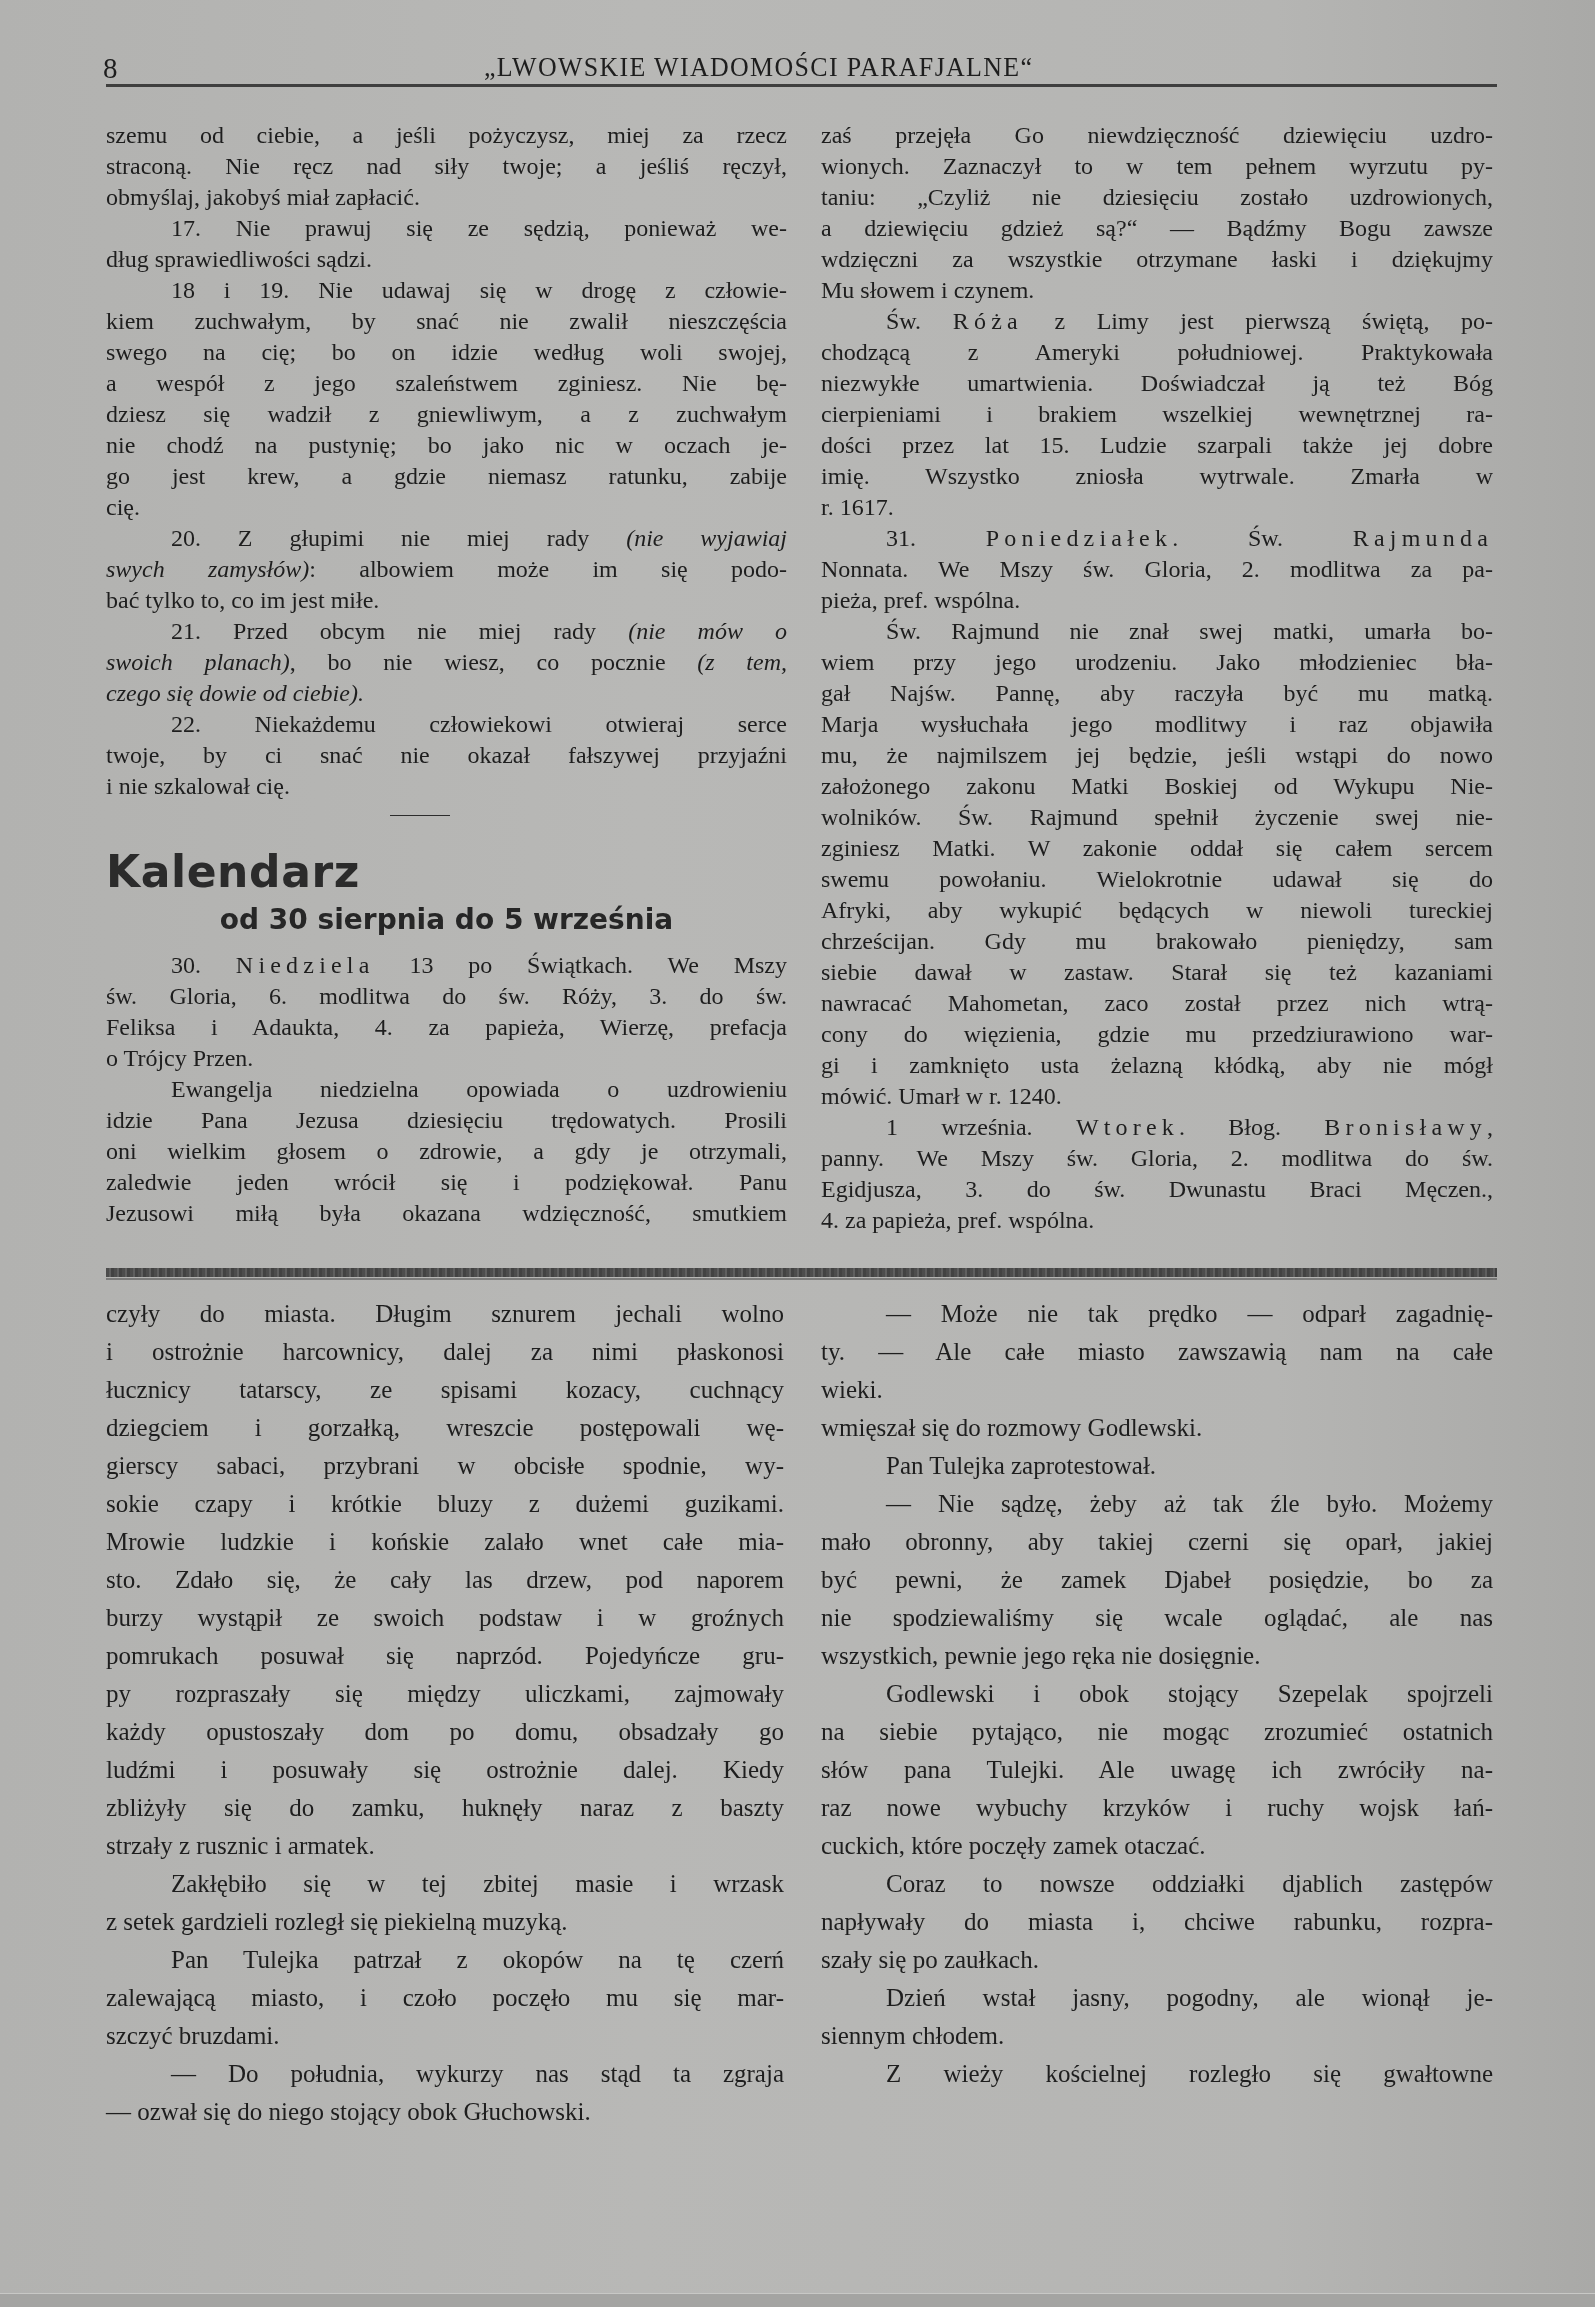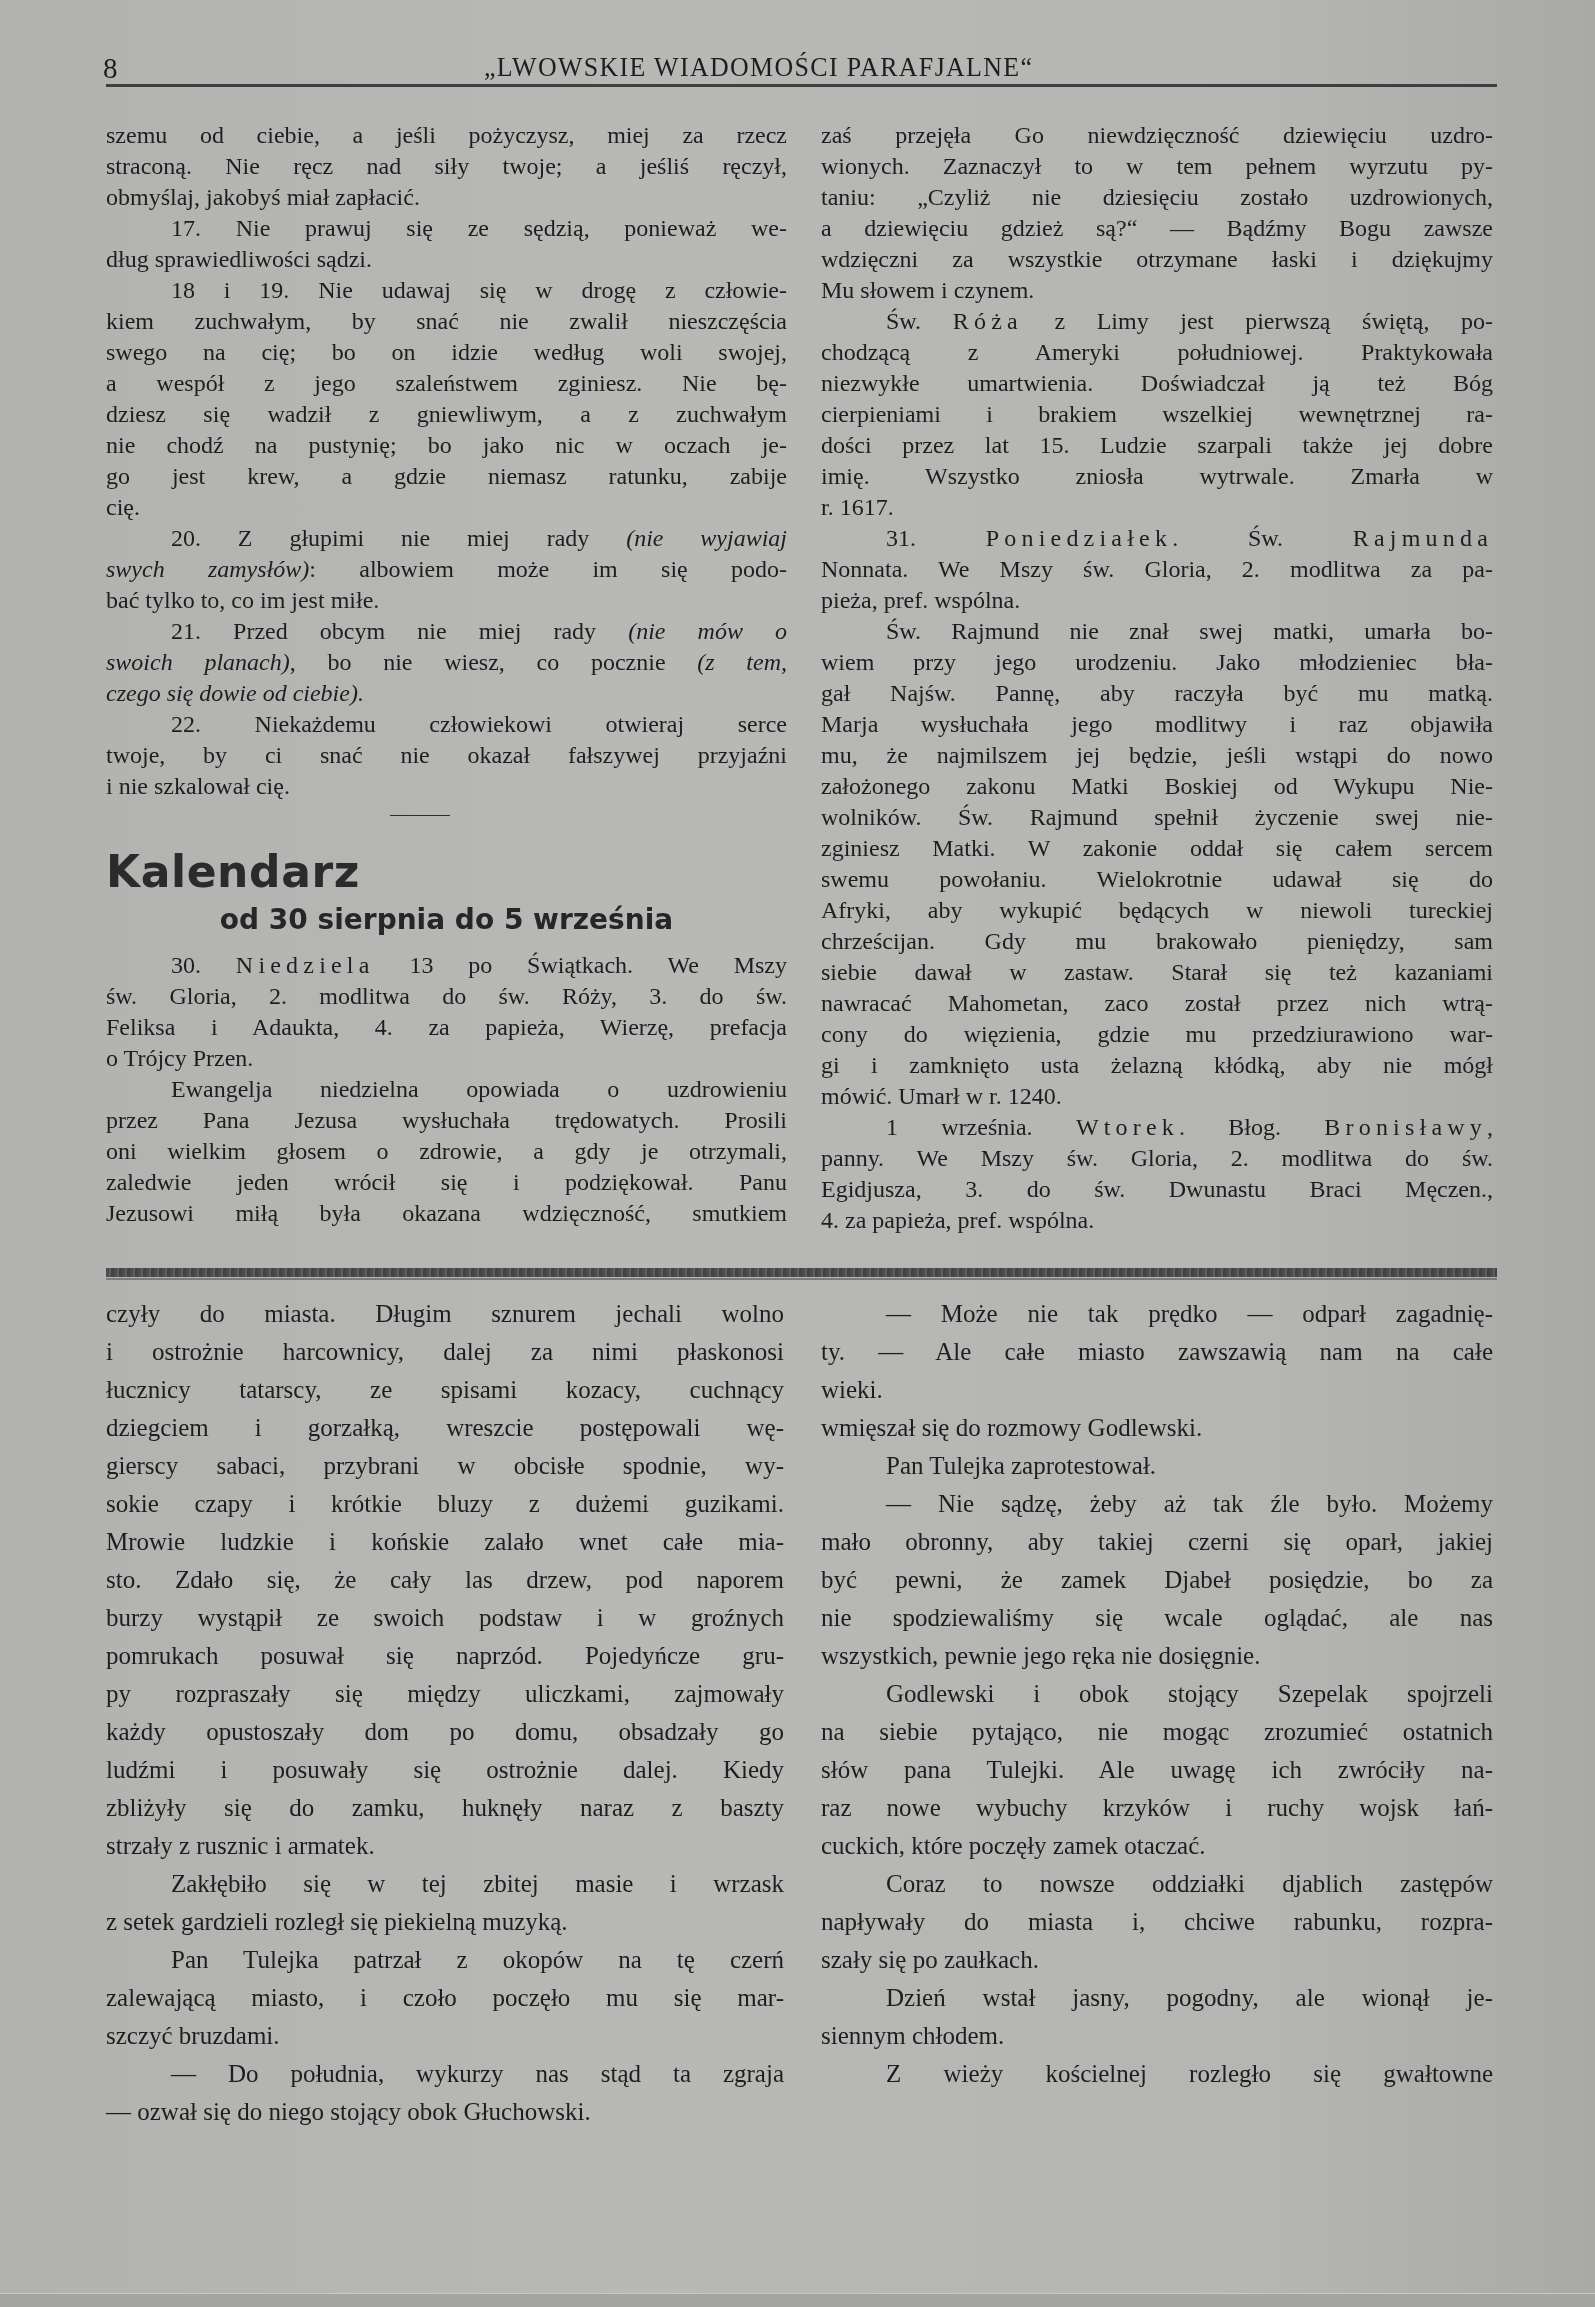--- a/index.html
+++ b/index.html
@@ -123,27 +123,27 @@
       <span class="line last">i nie szkalował cię.</span>
     </div>
 
     <span class="short-rule"></span>
 
     <span class="section-title">Kalendarz</span>
     <span class="section-subtitle">od 30 sierpnia do 5 września</span>
 
     <div>
       <span class="line" style="padding-left:65px"><span>30. </span><span class="sp">Niedziela</span><span> 13 po Świątkach. We Mszy</span></span>
-      <span class="line">św. Gloria, 2. modlitwa do św. Róży, 3. do św.</span>
+      <span class="line">św. Gloria, 6. modlitwa do św. Róży, 3. do św.</span>
       <span class="line">Feliksa i Adaukta, 4. za papieża, Wierzę, prefacja</span>
       <span class="line last">o Trójcy Przen.</span>
     </div>
     <div>
       <span class="line" style="padding-left:65px">Ewangelja niedzielna opowiada o uzdrowieniu</span>
-      <span class="line">przez Pana Jezusa wysłuchała trędowatych. Prosili</span>
+      <span class="line">idzie Pana Jezusa dziesięciu trędowatych. Prosili</span>
       <span class="line">oni wielkim głosem o zdrowie, a gdy je otrzymali,</span>
       <span class="line">zaledwie jeden wrócił się i podziękował. Panu</span>
       <span class="line">Jezusowi miłą była okazana wdzięczność, smutkiem</span>
     </div>
   </div>
 
   <div class="col top-right">
     <div>
       <span class="line">zaś przejęła Go niewdzięczność dziewięciu uzdro-</span>
       <span class="line">wionych. Zaznaczył to w tem pełnem wyrzutu py-</span>

